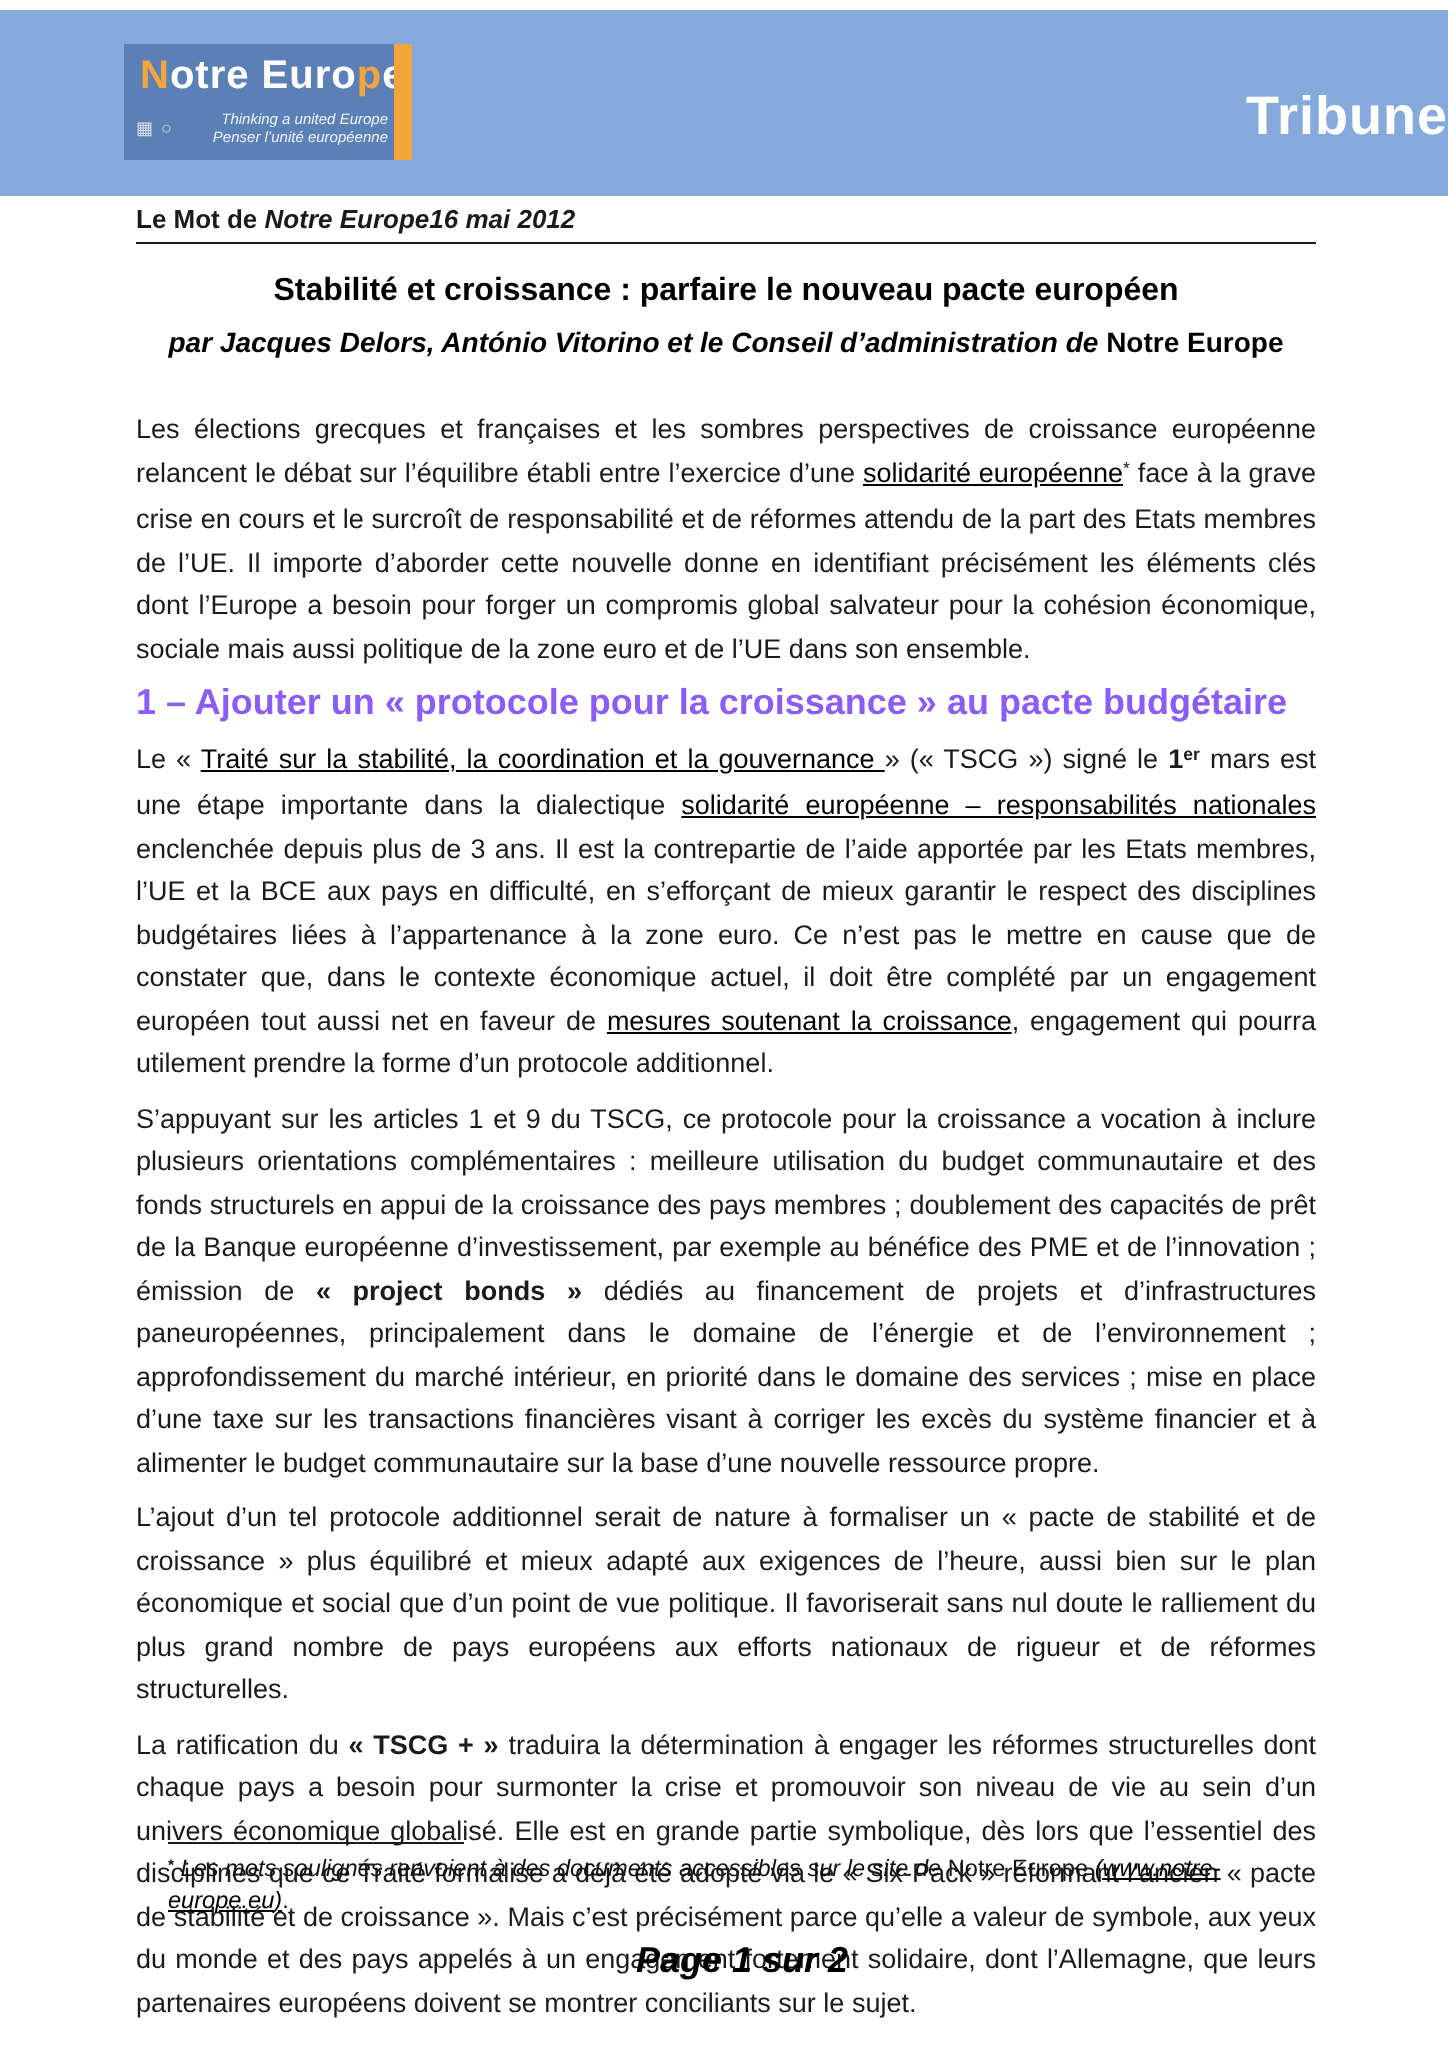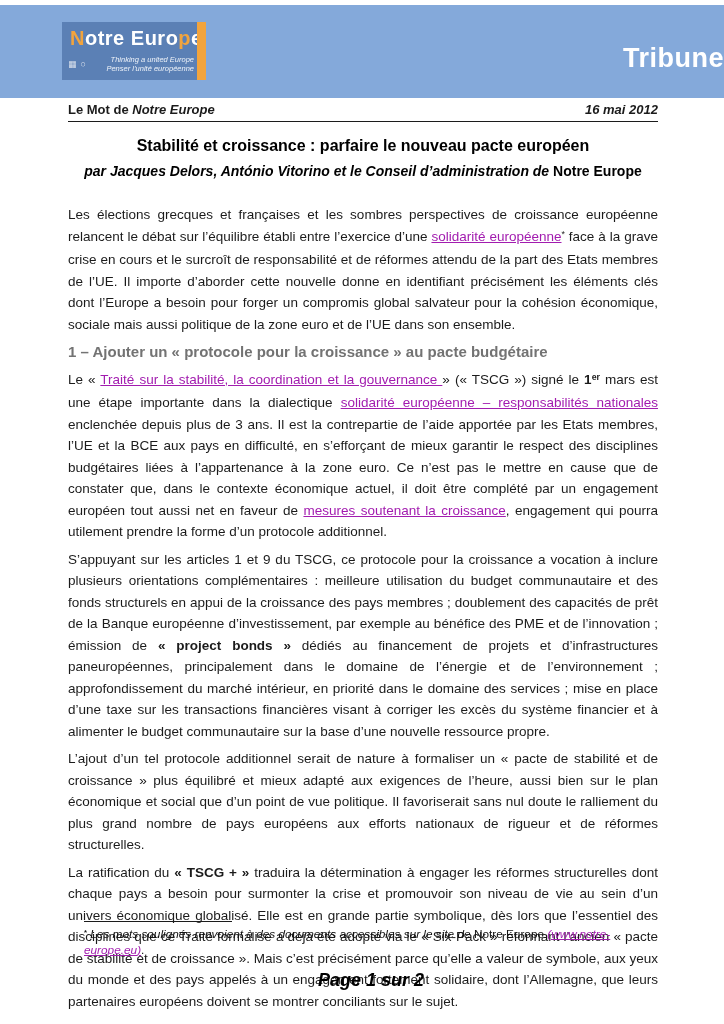--- a/index.html
+++ b/index.html
@@ -13,35 +13,35 @@
   .logo-box{position:absolute;left:62px;top:17px;width:144px;height:58px;background:#5b80b5;}
   .logo-stripe{position:absolute;right:0;top:0;bottom:0;width:9px;background:#f2a43d;}
   .logo-text{position:absolute;left:8px;top:5px;font-size:20px;font-weight:700;color:#ffffff;letter-spacing:.5px;white-space:nowrap;}
   .logo-accent{color:#f2a43d;}
   .logo-tagline{position:absolute;left:6px;right:12px;bottom:7px;display:flex;align-items:center;gap:4px;}
   .logo-tagline .mini-icon{color:#d8dfeb;font-size:9px;line-height:9px;font-style:normal;}
   .tagline-lines{flex:1;text-align:right;font-size:7.5px;line-height:9px;font-style:italic;color:#eef2f9;white-space:nowrap;}
   .banner-title{position:absolute;left:0;right:0;top:38px;text-align:right;
     font-size:27px;font-weight:700;color:#ffffff;letter-spacing:.5px;}
   
-  .meta-row{position:absolute;left:68px;right:66px;top:102px;display:flex;justify-content:space-between;
+  .meta-row{position:absolute;left:68px;right:66px;top:102px;display:flex;justify-content:flex-start;
     font-size:13px;font-weight:700;}
   .meta-rule{position:absolute;left:68px;right:66px;top:121px;border-top:1.6px solid #1c1c1c;}
   .it{font-style:italic;}
   
   .article{position:absolute;left:68px;top:134px;width:590px;}
   .doc-title{margin:0 0 2px 0;text-align:center;font-size:16px;line-height:24px;font-weight:700;color:#000;}
   .doc-byline{margin:0 0 22px 0;text-align:center;font-size:14px;line-height:22px;font-weight:700;font-style:italic;color:#000;}
   .body-para{margin:0 0 6px 0;font-size:13.5px;line-height:21.5px;text-align:justify;}
-  .section-heading{margin:2px 0 6px 0;font-size:15px;line-height:21.5px;font-weight:700;color:#737373;}
+  .section-heading{margin:2px 0 6px 0;font-size:18px;line-height:21.5px;font-weight:700;color:#8b5cf6;}
   .b{font-weight:700;}
   .i{}
   .r{font-style:normal;}
   .sup{font-size:65%;position:relative;top:-0.45em;}
-  a.link{color:#a21caf;text-decoration:underline;cursor:pointer;}
+  a.link{color:#000000;text-decoration:underline;cursor:pointer;}
   
   .footnote-area{position:absolute;left:84px;right:66px;top:921px;}
   .footnote-rule{width:148px;border-top:1.6px solid #1c1c1c;margin:0 0 5px 0;}
   .footnote{font-size:11.8px;line-height:15px;font-style:italic;color:#111;}
   .page-label{margin-top:12px;text-align:center;font-size:18px;font-weight:700;font-style:italic;color:#000;}
 </style>
 </head>
 <body>
 
 <div class="banner">

